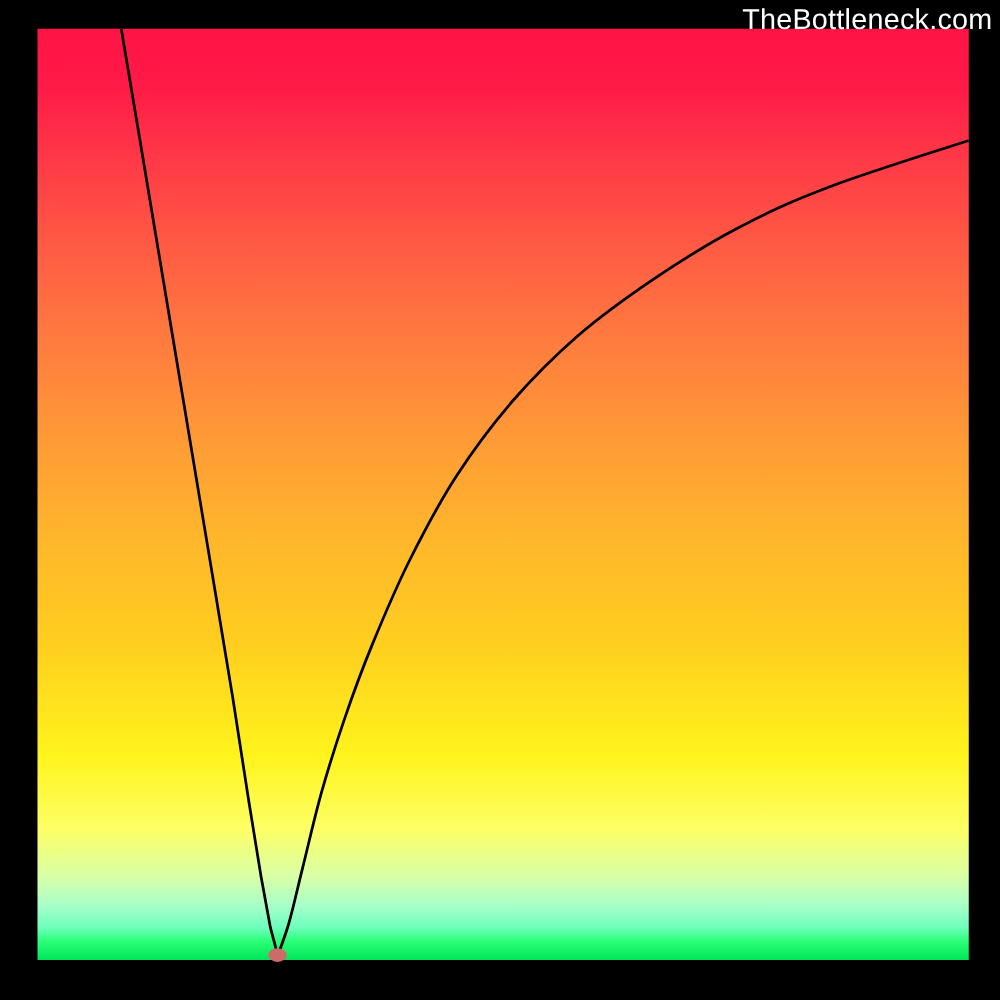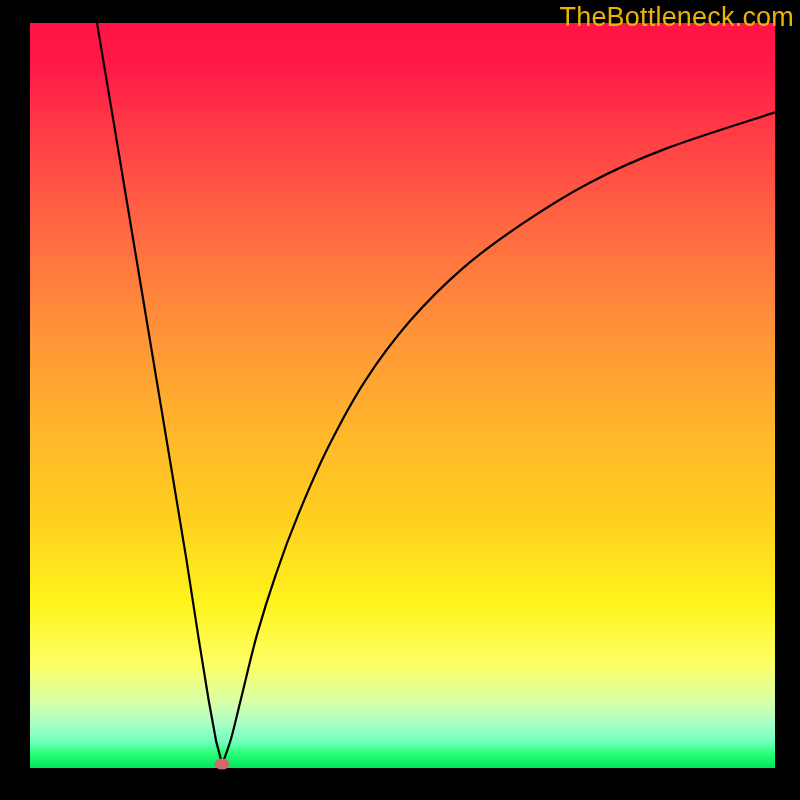--- a/index.html
+++ b/index.html
@@ -41,22 +41,22 @@
       #aaffc8 94%,
       #6fffbe 96.5%,
       #2bff78 98%,
       #00e558 100%
     );
   }
   .watermark {
     position: absolute;
     top: 2px;
     right: 6px;
-    color: #eab308;
-    font-size: 27px;
+    color: #ffffff;
+    font-size: 23px;
     font-weight: 500;
     letter-spacing: 0.2px;
   }
   .marker {
     position: absolute;
     width: 15px;
     height: 11px;
     border-radius: 50%;
     background: #cf6a6a;
     transform: translate(-50%, -50%);

